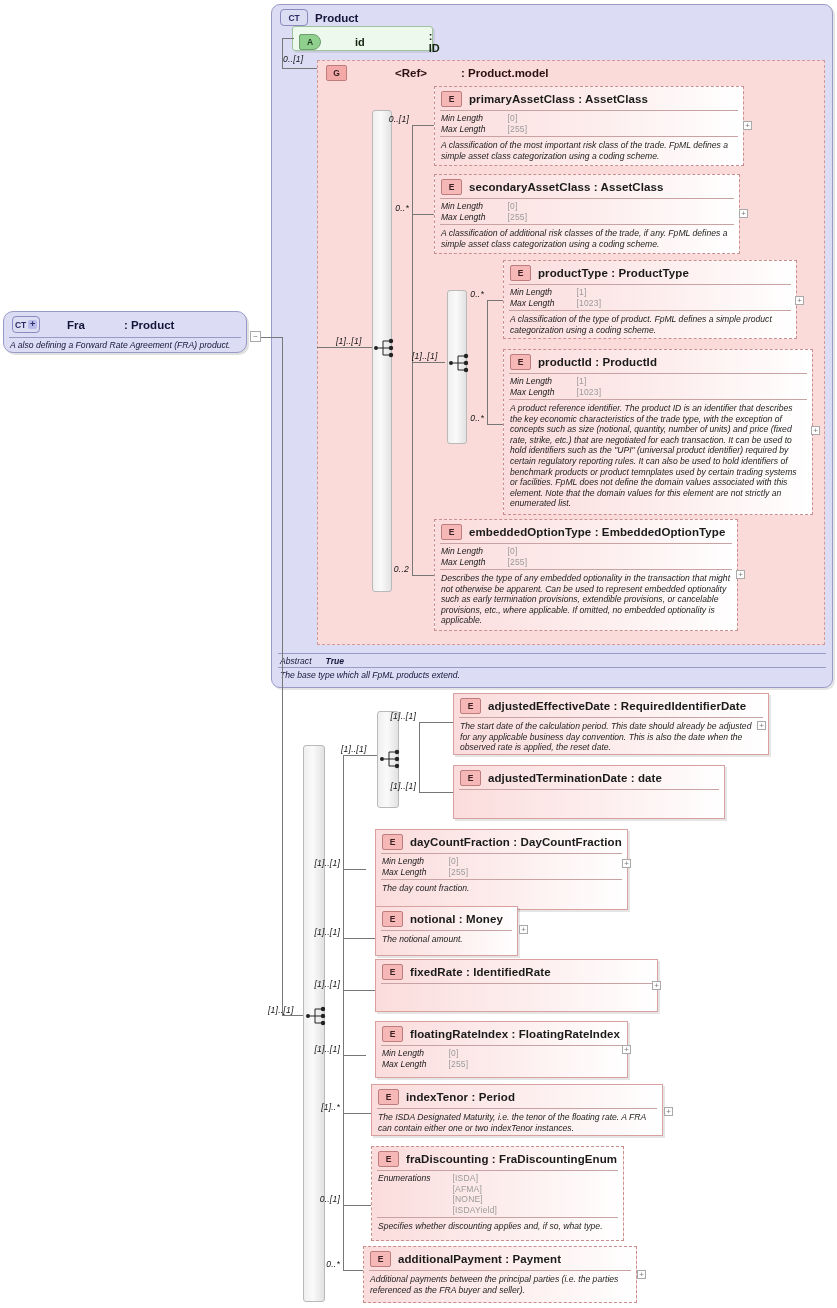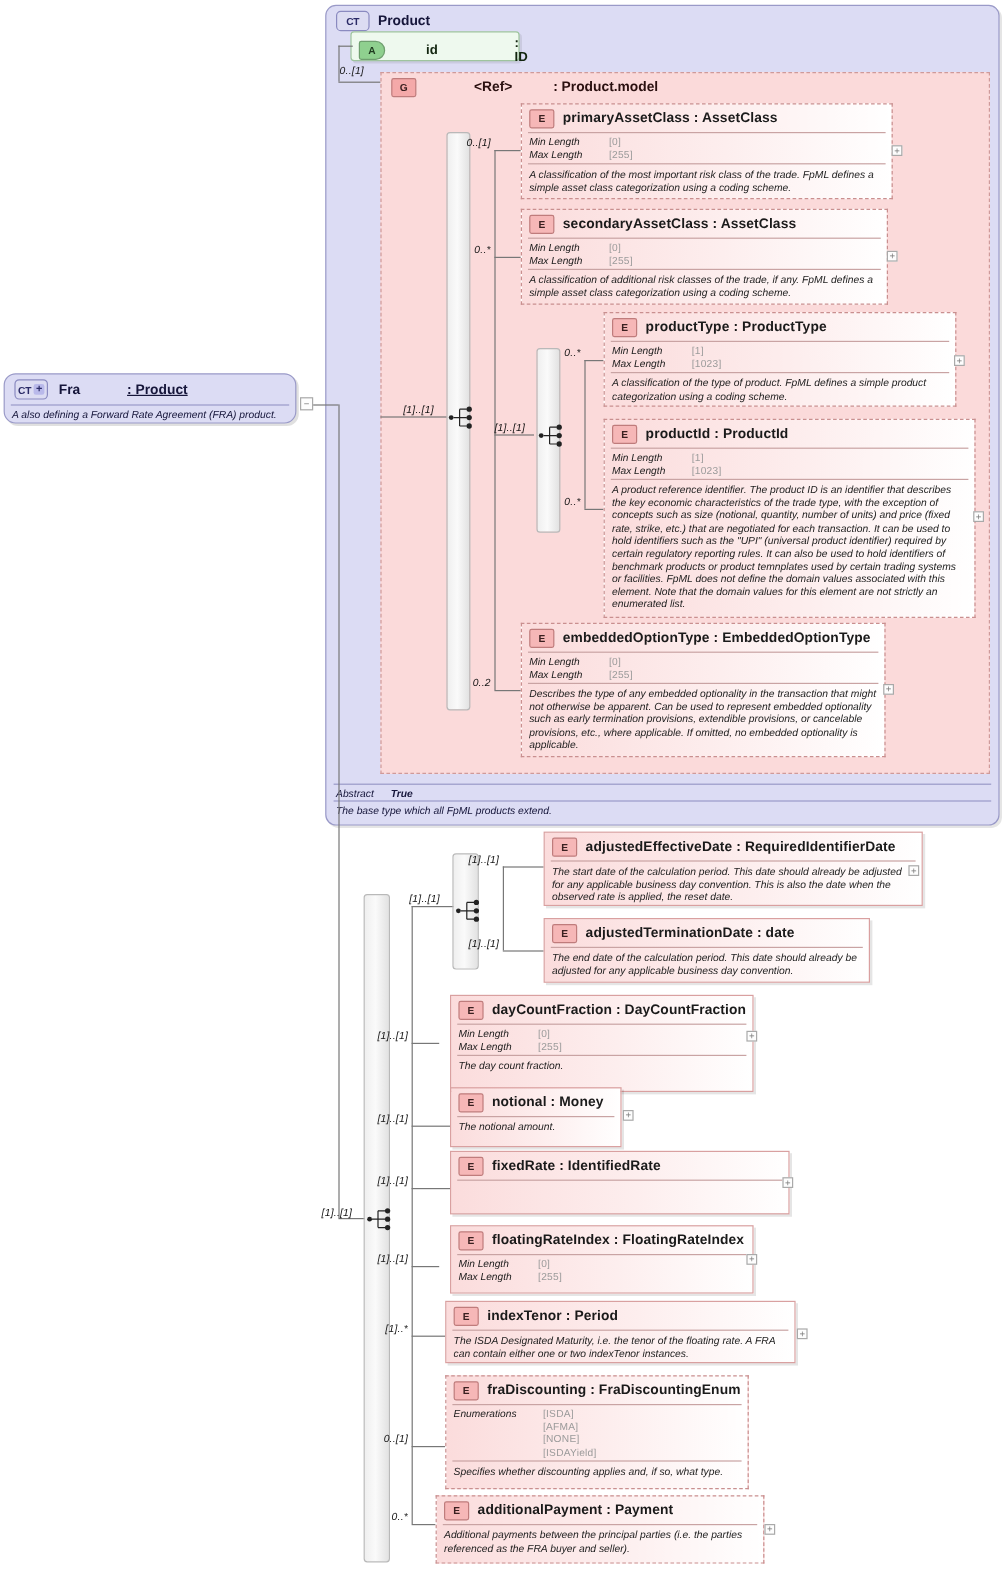--- a/index.html
+++ b/index.html
@@ -58,21 +58,21 @@
   
   .attr{position:absolute;box-sizing:border-box;background:#eef9ee;
         border:1px solid #9ec49e;border-radius:3px;box-shadow:2px 2px 0 rgba(0,0,0,.08);}
   .attr .hdr{display:flex;align-items:center;gap:8px;padding:3px 6px;}
   .attr .hdr .tname{font-size:11px;font-weight:bold;color:#12250f;padding-left:26px;}
 
   
   .root{position:absolute;box-sizing:border-box;background:#dcdcf4;
          border:1px solid #9a9ac8;border-radius:10px;box-shadow:2px 2px 0 rgba(0,0,0,.12);}
   .root .hdr{display:flex;align-items:center;gap:9px;padding:4px 8px 3px 8px;}
-  .root .hdr .tname{font-size:11.5px;font-weight:bold;color:#15153a;}
+  .root .hdr .tname{font-size:11.5px;font-weight:bold;color:#15153a;margin-left:18px;}
   .root .line{height:1px;background:#9a9ac8;margin:1px 5px 0 5px;}
   .root .doc{padding:2px 6px 3px 6px;font-size:8.6px;font-style:italic;color:#15153a;}
 
   
   .seqbar{position:absolute;box-sizing:border-box;
           background:linear-gradient(to right,#efefef 0%,#fafafa 45%,#e2e2e2 100%);
           border:1px solid #b9b9b9;border-radius:3px;}
   .seqglyph{position:absolute;}
 
   
@@ -294,21 +294,21 @@
   <div class="card" style="left:409px;top:564px;transform:translateX(-100%);">0..2</div>
   <div class="expander" style="left:736px;top:570px;">+</div>
 
   <div class="root" style="left:3px;top:311px;width:244px;height:42px;">
     <div class="hdr">
       <span class="badge ct" style="position:relative;">
         <span>CT</span>
           <span class="plusglyph">+</span>
       </span>
       <span class="tname">Fra</span>
-      <span class="tname" style="margin-left:30px;text-decoration:underline;">: Product</span>
+      <span class="tname" style="margin-left:30px;">: Product</span>
     </div>
     <div class="line"></div>
     <div class="doc">A also defining a Forward Rate Agreement (FRA) product.</div>
   </div>
 
   <div class="expander" style="left:250px;top:331px;width:11px;height:11px;line-height:9px;">−</div>
   <div class="hline" style="left:261px;top:337px;width:21px;"></div>
   <div class="vline" style="left:282px;top:337px;height:678px;"></div>
   <div class="hline" style="left:282px;top:1015px;width:24px;"></div>
 
@@ -363,21 +363,20 @@
   </div>
   <div class="card" style="left:416px;top:711px;transform:translateX(-100%);">[1]..[1]</div>
   <div class="expander" style="left:757px;top:721px;">+</div>
 
   <div class="node shadowed" style="left:453px;top:765px;width:272px;height:54px;">
     <div class="hdr">
       <span class="badge">E</span>
       <span class="tname">adjustedTerminationDate : date</span>
     </div>
     <div class="sep"></div>
-    <div class="doc">The end date of the calculation period. This date should already be adjusted for any applicable business day convention.</div>
   </div>
   <div class="card" style="left:416px;top:781px;transform:translateX(-100%);">[1]..[1]</div>
 
   <div class="node shadowed" style="left:375px;top:829px;width:253px;height:81px;">
     <div class="hdr">
       <span class="badge">E</span>
       <span class="tname">dayCountFraction : DayCountFraction</span>
     </div>
     <div class="sep"></div>
     <div class="props">

